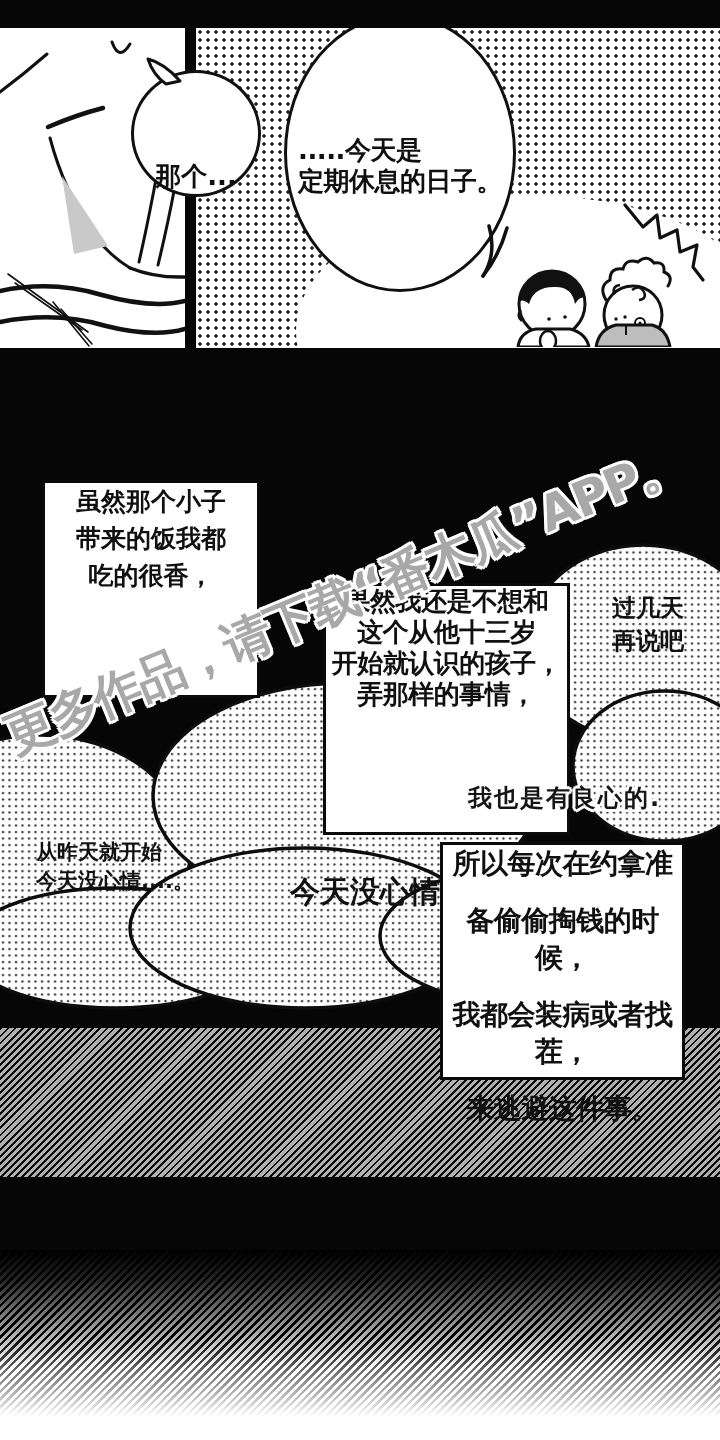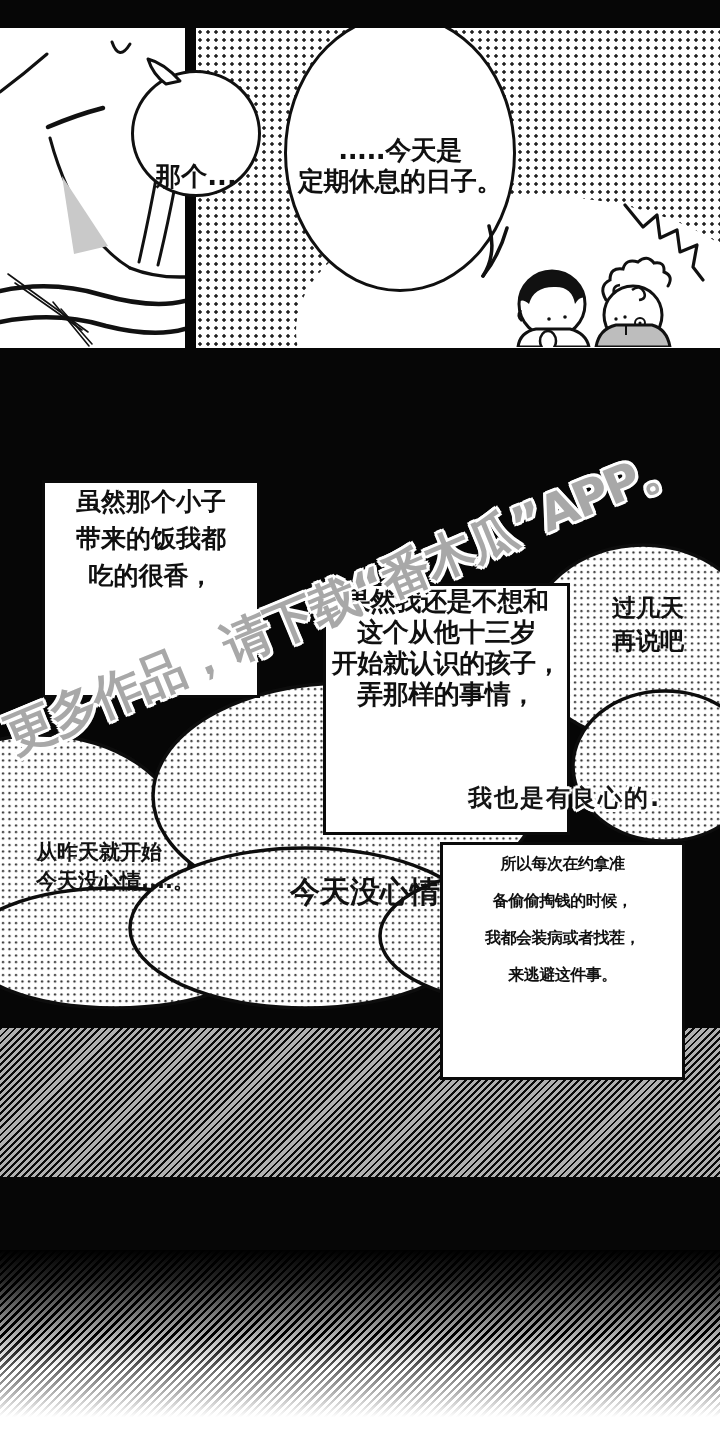--- a/index.html
+++ b/index.html
@@ -13,35 +13,35 @@
   .panel1{left:0;top:28px;width:185px;height:319px;background:#fff;overflow:hidden;z-index:2;}
   .panel2{left:196px;top:28px;width:524px;height:319px;background:#fff;overflow:hidden;z-index:2;}
   .dotbg{position:absolute;inset:0;
      background-image:radial-gradient(#202020 1.5px,rgba(0,0,0,0) 1.8px);
      background-size:8px 8px;z-index:1;}
   .whiteblob{position:absolute;left:100px;top:168px;width:480px;height:270px;
      background:#fff;border-radius:50%;z-index:2;}
   .bubble2{position:absolute;left:88px;top:-14px;width:226px;height:272px;background:#fff;
      border:3.5px solid #101010;border-radius:50%;z-index:3;
      display:flex;align-items:center;justify-content:center;}
-  .bubble2 .txt{margin-top:26px;text-align:center;font-size:26px;line-height:31px;
+  .bubble2 .txt{margin-top:26px;text-align:left;font-size:26px;line-height:31px;
      font-weight:700;color:#101010;letter-spacing:-0.5px;}
   .charsvg{position:absolute;inset:0;z-index:4;}
   
   .bubble1{left:131px;top:70px;width:124px;height:121px;background:#fff;border:3.5px solid #101010;
      border-radius:50%;z-index:5;display:flex;align-items:flex-end;justify-content:center;
      font-size:26px;font-weight:700;color:#101010;}
   .b1tail{left:144px;top:55px;z-index:6;}
   
   .midsvg{left:0;top:348px;z-index:1;}
   .capbox{background:#fff;border:3px solid #0a0a0a;z-index:5;display:flex;flex-direction:column;
      align-items:center;color:#101010;font-weight:700;text-align:center;}
   .box1{left:42px;top:480px;width:212px;height:212px;font-size:25px;line-height:37px;}
   .box2{left:323px;top:583px;width:241px;height:246px;font-size:26px;line-height:31px;letter-spacing:-0.5px;}
-  .box3{left:440px;top:842px;width:239px;height:232px;font-size:16px;line-height:37px;letter-spacing:-0.5px;}
+  .box3{left:440px;top:842px;width:239px;height:232px;font-size:28px;line-height:37px;letter-spacing:-0.5px;gap:20px;}
   .cloudtxt{z-index:5;color:#111;font-weight:700;white-space:nowrap;}
   .tl{left:36px;top:838px;font-size:21px;line-height:29px;}
   .tm{left:290px;top:872px;font-size:30px;}
   .tr{left:598px;top:592px;font-size:24px;line-height:33px;text-align:center;width:100px;}
   .conscience{left:468px;top:782px;z-index:6;font-size:24px;font-weight:700;color:#151515;
      letter-spacing:2px;white-space:nowrap;
      text-shadow:-2px -2px 0 #fff,2px -2px 0 #fff,-2px 2px 0 #fff,2px 2px 0 #fff,
                  0 -3px 0 #fff,0 3px 0 #fff,-3px 0 0 #fff,3px 0 0 #fff;}
   
   .watermark{left:6px;top:706px;height:56px;z-index:9;transform:rotate(-22.5deg);

